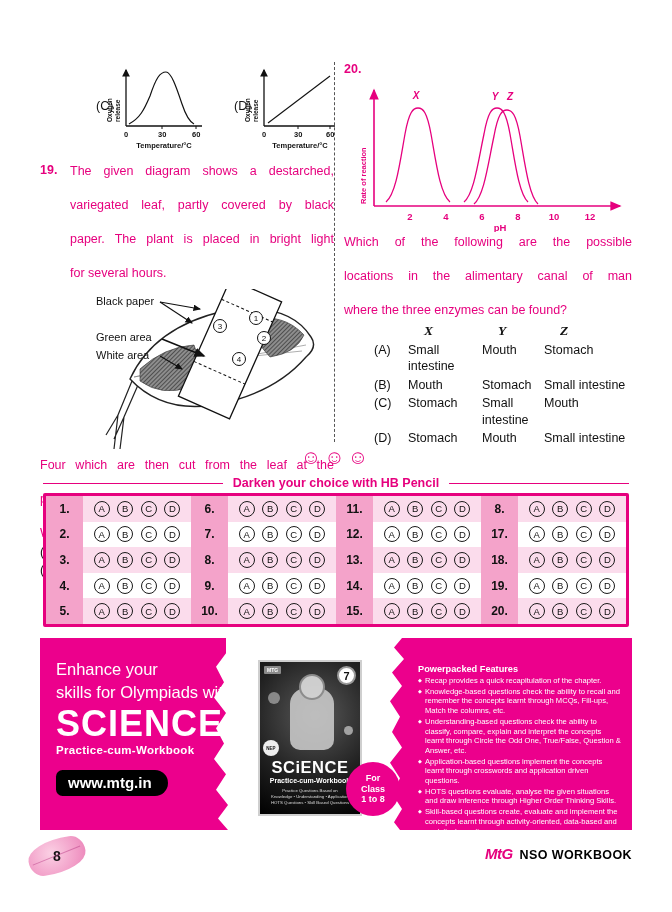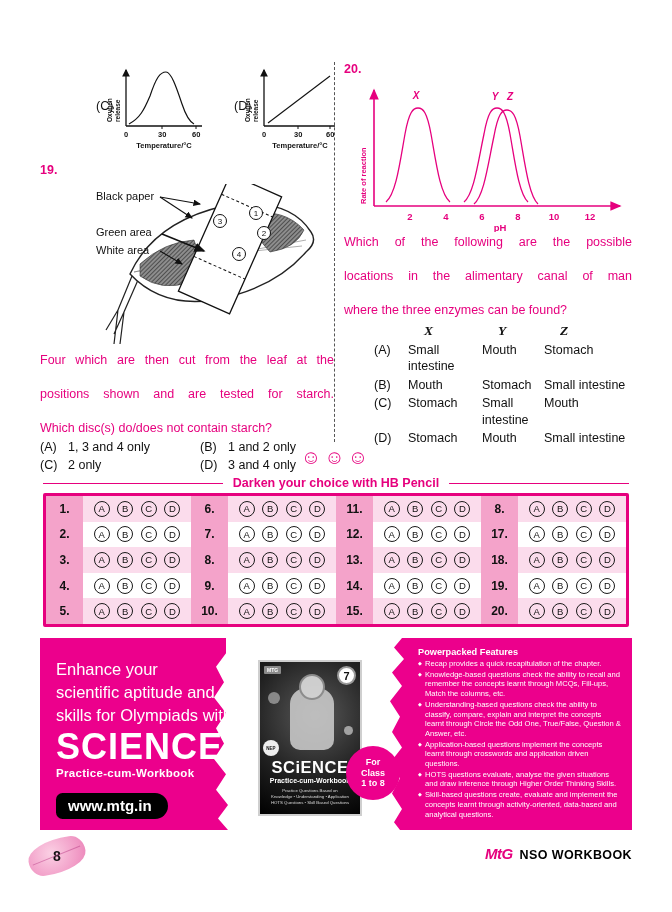--- a/index.html
+++ b/index.html
@@ -57,24 +57,24 @@
                border:2px solid #9a9a9a;color:#111;font-weight:bold;font-size:11px;display:flex;align-items:center;justify-content:center;box-sizing:border-box;}
   .book .nep{position:absolute;left:3px;top:78px;width:16px;height:16px;border-radius:50%;background:#eee;
              color:#111;font-size:4.5px;font-weight:bold;display:flex;align-items:center;justify-content:center;}
   .book .astro{position:absolute;left:30px;top:26px;width:44px;height:62px;background:#cfcfcf;border-radius:16px 16px 10px 10px;opacity:.85;}
   .book .astro::before{content:"";position:absolute;left:9px;top:-14px;width:26px;height:26px;border-radius:50%;background:#e8e8e8;border:2px solid #999;box-sizing:border-box;}
   .book .moon{position:absolute;left:8px;top:30px;width:12px;height:12px;border-radius:50%;background:#9f9f9f;opacity:.8;}
   .book .moon2{position:absolute;right:7px;top:64px;width:9px;height:9px;border-radius:50%;background:#bdbdbd;opacity:.8;}
   .book .btitle{position:absolute;left:0;right:0;top:96px;text-align:center;font-weight:800;font-size:16.5px;letter-spacing:.5px;}
   .book .bsub{position:absolute;left:0;right:0;top:115px;text-align:center;font-size:7px;font-weight:bold;}
   .book .tiny{position:absolute;left:0;right:0;text-align:center;font-size:4.3px;color:#ddd;line-height:6px;}
-  .class-badge{position:absolute;left:306px;top:108px;width:54px;height:54px;border-radius:50%;background:#ec008c;
+  .class-badge{position:absolute;left:306px;top:124px;width:54px;height:54px;border-radius:50%;background:#ec008c;
                color:#fff;display:flex;flex-direction:column;align-items:center;justify-content:center;
                font-size:9px;font-weight:bold;line-height:10.5px;text-align:center;}
-  .features{position:absolute;left:378px;top:9px;width:204px;color:#fff;}
+  .features{position:absolute;left:378px;top:26px;width:204px;color:#fff;}
   .features .ft{font-size:9.2px;font-weight:bold;margin-bottom:2px;}
   .features ul{margin:0;padding:0;list-style:none;}
   .features li{font-size:7.6px;line-height:9.7px;padding-left:7px;position:relative;margin-bottom:1px;}
   .features li::before{content:"◆";position:absolute;left:0;top:0;font-size:5px;}
 
   
   .leaf8{position:absolute;left:28px;top:838px;width:58px;height:36px;
          background:radial-gradient(circle at 40% 40%, #fbd0e4 0%, #f2a0c9 60%, #ea7fb6 100%);
          border-radius:75% 25% 75% 25% / 55% 45% 55% 45%;transform:rotate(-8deg);
          display:flex;align-items:center;justify-content:center;}
@@ -128,20 +128,26 @@
       <text x="0" y="0" font-size="6.5" font-weight="bold" fill="#111">Oxygen</text>
       <text x="0" y="8" font-size="6.5" font-weight="bold" fill="#111">release</text>
     </g>
   </svg>
 
   <div class="abs divider" style="left:334px;top:62px;height:380px;"></div>
 
   <div class="abs" style="left:40px;top:163px;width:294px;">
     <div class="qrow">
       <div class="qnum">19.</div>
+      <div class="qtext" style="flex:1;">
+        <div class="jline">The given diagram shows a destarched,</div>
+        <div class="jline">variegated leaf, partly covered by black</div>
+        <div class="jline">paper. The plant is placed in bright light</div>
+        <div>for several hours.</div>
+      </div>
     </div>
 
     <svg style="margin:7px 0 4px 52px;display:block;" width="238" height="164" viewBox="0 0 238 164">
       <defs>
         <pattern id="hatch" width="3" height="3" patternUnits="userSpaceOnUse" patternTransform="rotate(45)">
           <rect width="3" height="3" fill="#8d8d8d"></rect>
           <line x1="0" y1="0" x2="0" y2="3" stroke="#333" stroke-width="1.4"></line>
         </pattern>
         <marker id="arrK" markerWidth="8" markerHeight="8" refX="6" refY="3" orient="auto">
           <path d="M0,0 L7,3 L0,6 Z" fill="#111"></path>
@@ -471,21 +477,20 @@
           </div>
         </div>
       </div>
     </div>
 
   <div class="abs banner" style="left:40px;top:638px;width:592px;height:192px;">
     <div class="torn"></div>
 
     <div class="enhance">
       <div class="enh-line">Enhance your</div>
-      <div class="enh-line">scientific aptitude and</div>
       <div class="enh-line">skills for Olympiads with</div>
       <div class="sci-big">SCIENCE</div>
       <div class="sci-sub">Practice-cum-Workbook</div>
       <div class="url-pill">www.mtg.in</div>
     </div>
 
     <div class="book">
       <div class="pub">MTG</div>
       <div class="seven">7</div>
       <div class="moon"></div>

